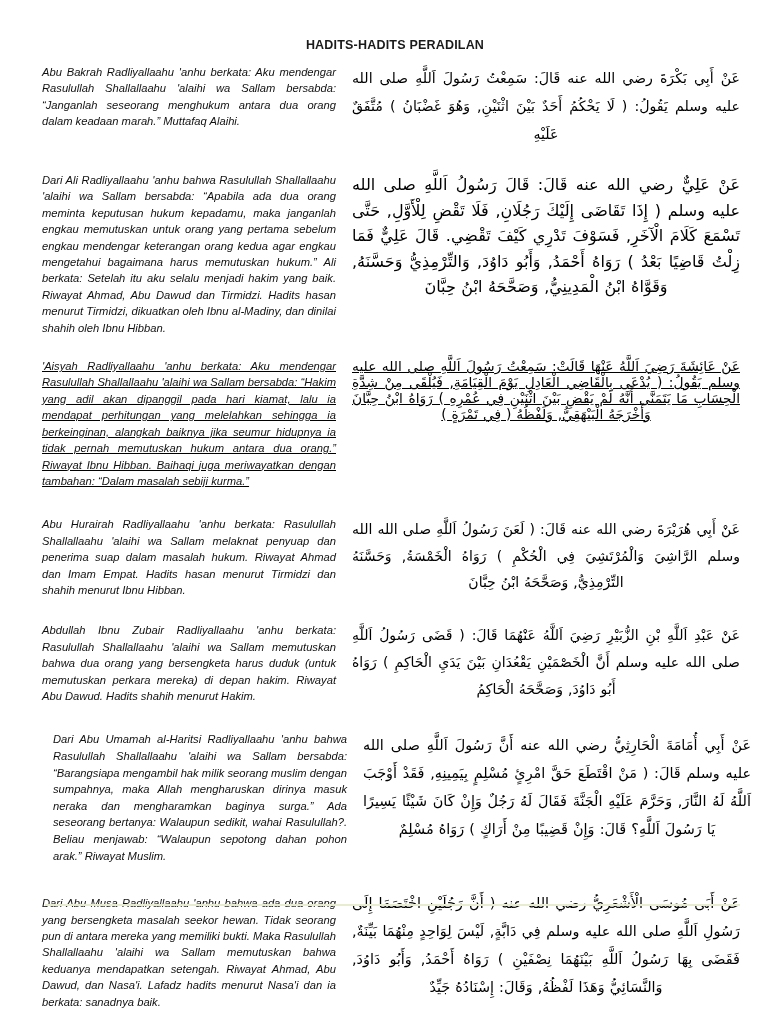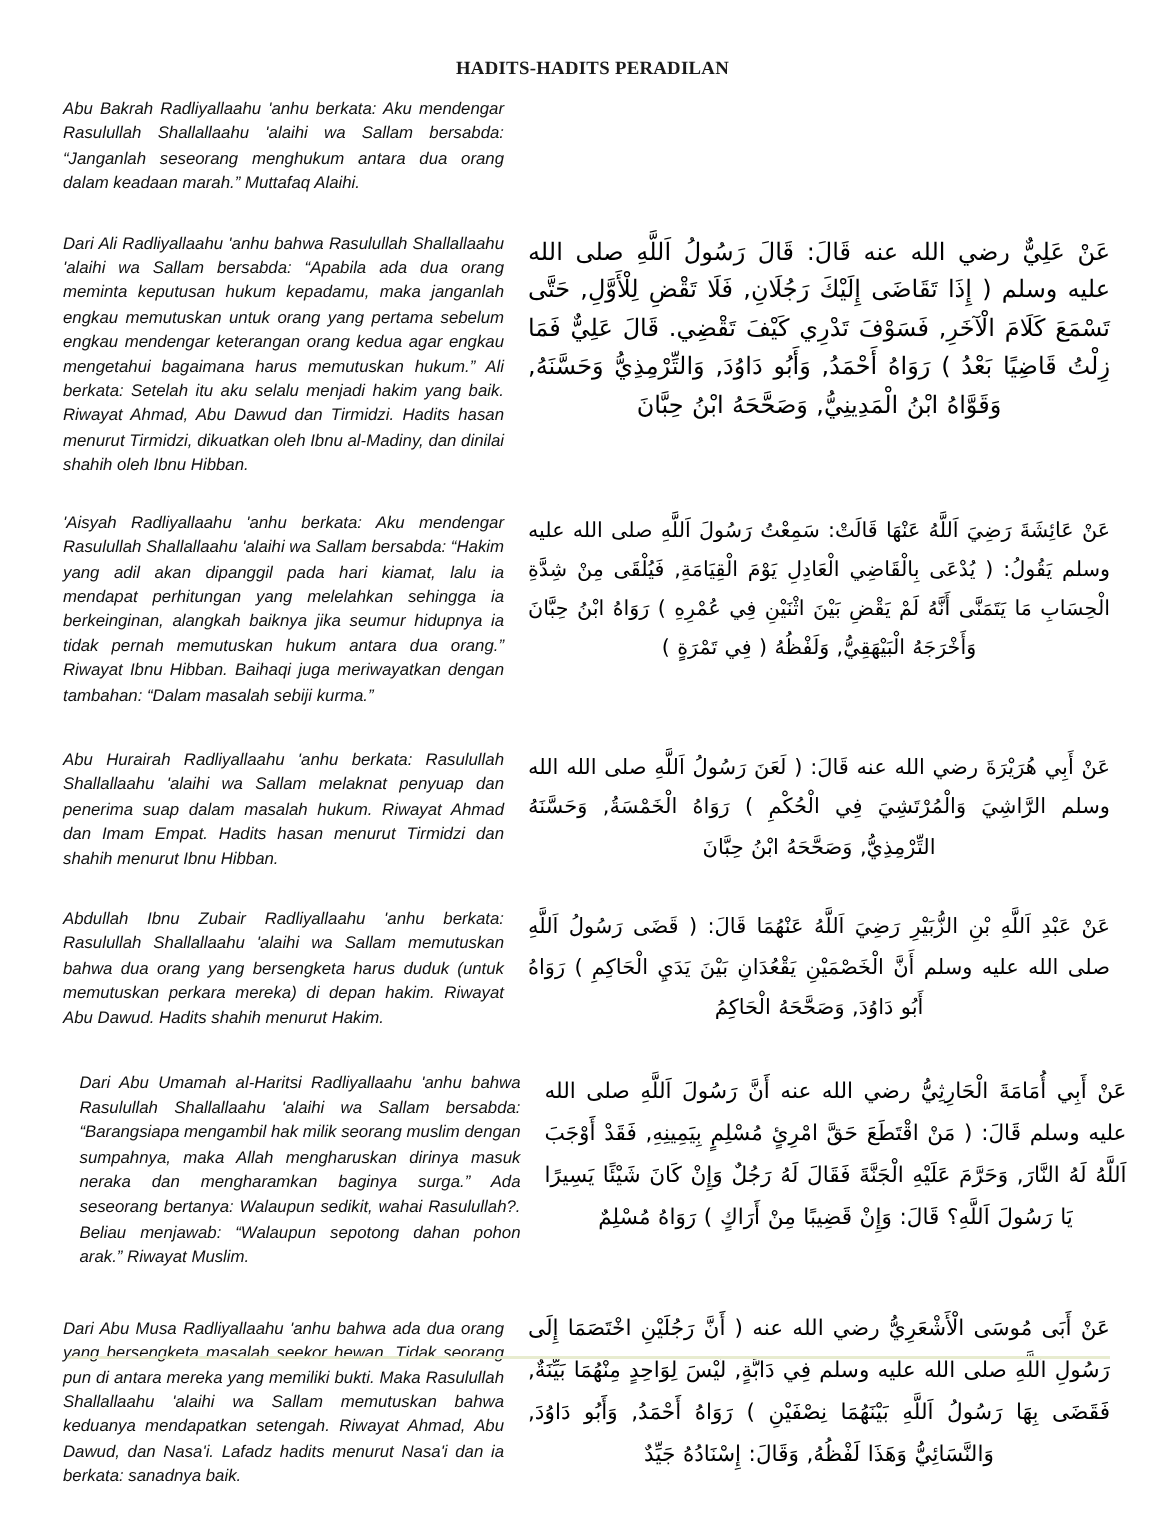--- a/index.html
+++ b/index.html
@@ -20,21 +20,21 @@
     position: absolute;
     left: 0; top: 0;
     width: 768px;
     height: 1024px;
     box-sizing: border-box;
     padding: 38px 28px 0 42px;
   }
 
   .doc-title {
     text-align: center;
-    font-family: Liberation Serif, serif;
+    font-family: Liberation Sans, sans-serif;
     font-weight: bold;
     font-size: 12.5px;
     letter-spacing: 0.2px;
     color: #1a1a1a;
     margin: 0 0 12px 0;
     padding-left: 8px;
   }
 
   .hadith-list {
     display: block;
@@ -85,29 +85,29 @@
     text-align: justify;
     text-align-last: center;
     color: #000000;
     margin: 0;
     word-spacing: 0.5px;
   }
 
   
   .row-0  { margin-top: 0px; justify-content: space-between;  }
   .row-1  { margin-top: 24px; }
-  .row-2  { margin-top: 22px; }
+  .row-2  { margin-top: 22px; text-decoration: underline; }
   .row-3  { margin-top: 27px; }
   .row-4  { margin-top: 24px; }
   .row-5  { margin-top: 27px; margin-left: 11px; }
   .row-6  { margin-top: 25px; }
 
   .row-0 .ar-text { font-size: 14.2px; line-height: 28px; }
   .row-1 .ar-text { font-size: 16px; line-height: 25.5px; }
-  .row-2 .ar-text { font-size: 13.8px; line-height: 26px; }
+  .row-2 .ar-text { font-size: 13.8px; line-height: 16px; }
   .row-3 .ar-text { font-size: 14.0px; line-height: 26.5px; }
   .row-4 .ar-text { font-size: 14.0px; line-height: 27px; }
   .row-5 .ar-text { font-size: 14.4px; line-height: 28px; }
   .row-6 .ar-text { font-size: 14.4px; line-height: 28px; }
 
   .row-5 .id-col .id-text { line-height: 16.6px; }
   .row-6 .id-col { padding-top: 6px; }
 
   .footer-rule {
     position: absolute;
@@ -125,20 +125,23 @@
 <div class="page">
 
   <h1 class="doc-title">HADITS-HADITS PERADILAN</h1>
 
   <div class="hadith-list">
 
     <div class="hadith-row row-0">
       <div class="id-col">
         <p class="id-text">Abu Bakrah Radliyallaahu 'anhu berkata: Aku mendengar Rasulullah Shallallaahu 'alaihi wa Sallam bersabda: “Janganlah seseorang menghukum antara dua orang dalam keadaan marah.” Muttafaq Alaihi.</p>
       </div>
+      <div class="ar-col">
+        <p class="ar-text">عَنْ أَبِي بَكْرَةَ رضي الله عنه قَالَ: سَمِعْتُ رَسُولَ اَللَّهِ صلى الله عليه وسلم يَقُولُ: ( لَا يَحْكُمُ أَحَدٌ بَيْنَ اثْنَيْنِ, وَهُوَ غَضْبَانُ ) مُتَّفَقٌ عَلَيْهِ</p>
+      </div>
     </div>
 
     <div class="hadith-row row-1">
       <div class="id-col">
         <p class="id-text">Dari Ali Radliyallaahu 'anhu bahwa Rasulullah Shallallaahu 'alaihi wa Sallam bersabda: “Apabila ada dua orang meminta keputusan hukum kepadamu, maka janganlah engkau memutuskan untuk orang yang pertama sebelum engkau mendengar keterangan orang kedua agar engkau mengetahui bagaimana harus memutuskan hukum.” Ali berkata: Setelah itu aku selalu menjadi hakim yang baik. Riwayat Ahmad, Abu Dawud dan Tirmidzi. Hadits hasan menurut Tirmidzi, dikuatkan oleh Ibnu al-Madiny, dan dinilai shahih oleh Ibnu Hibban.</p>
       </div>
       <div class="ar-col">
         <p class="ar-text">عَنْ عَلِيٌّ رضي الله عنه قَالَ: قَالَ رَسُولُ اَللَّهِ صلى الله عليه وسلم ( إِذَا تَقَاضَى إِلَيْكَ رَجُلَانِ, فَلَا تَقْضِ لِلْأَوَّلِ, حَتَّى تَسْمَعَ كَلَامَ الْآخَرِ, فَسَوْفَ تَدْرِي كَيْفَ تَقْضِي. قَالَ عَلِيٌّ فَمَا زِلْتُ قَاضِيًا بَعْدُ ) رَوَاهُ أَحْمَدُ, وَأَبُو دَاوُدَ, وَالتِّرْمِذِيُّ وَحَسَّنَهُ, وَقَوَّاهُ ابْنُ الْمَدِينِيُّ, وَصَحَّحَهُ ابْنُ حِبَّانَ</p>
       </div>
     </div>

